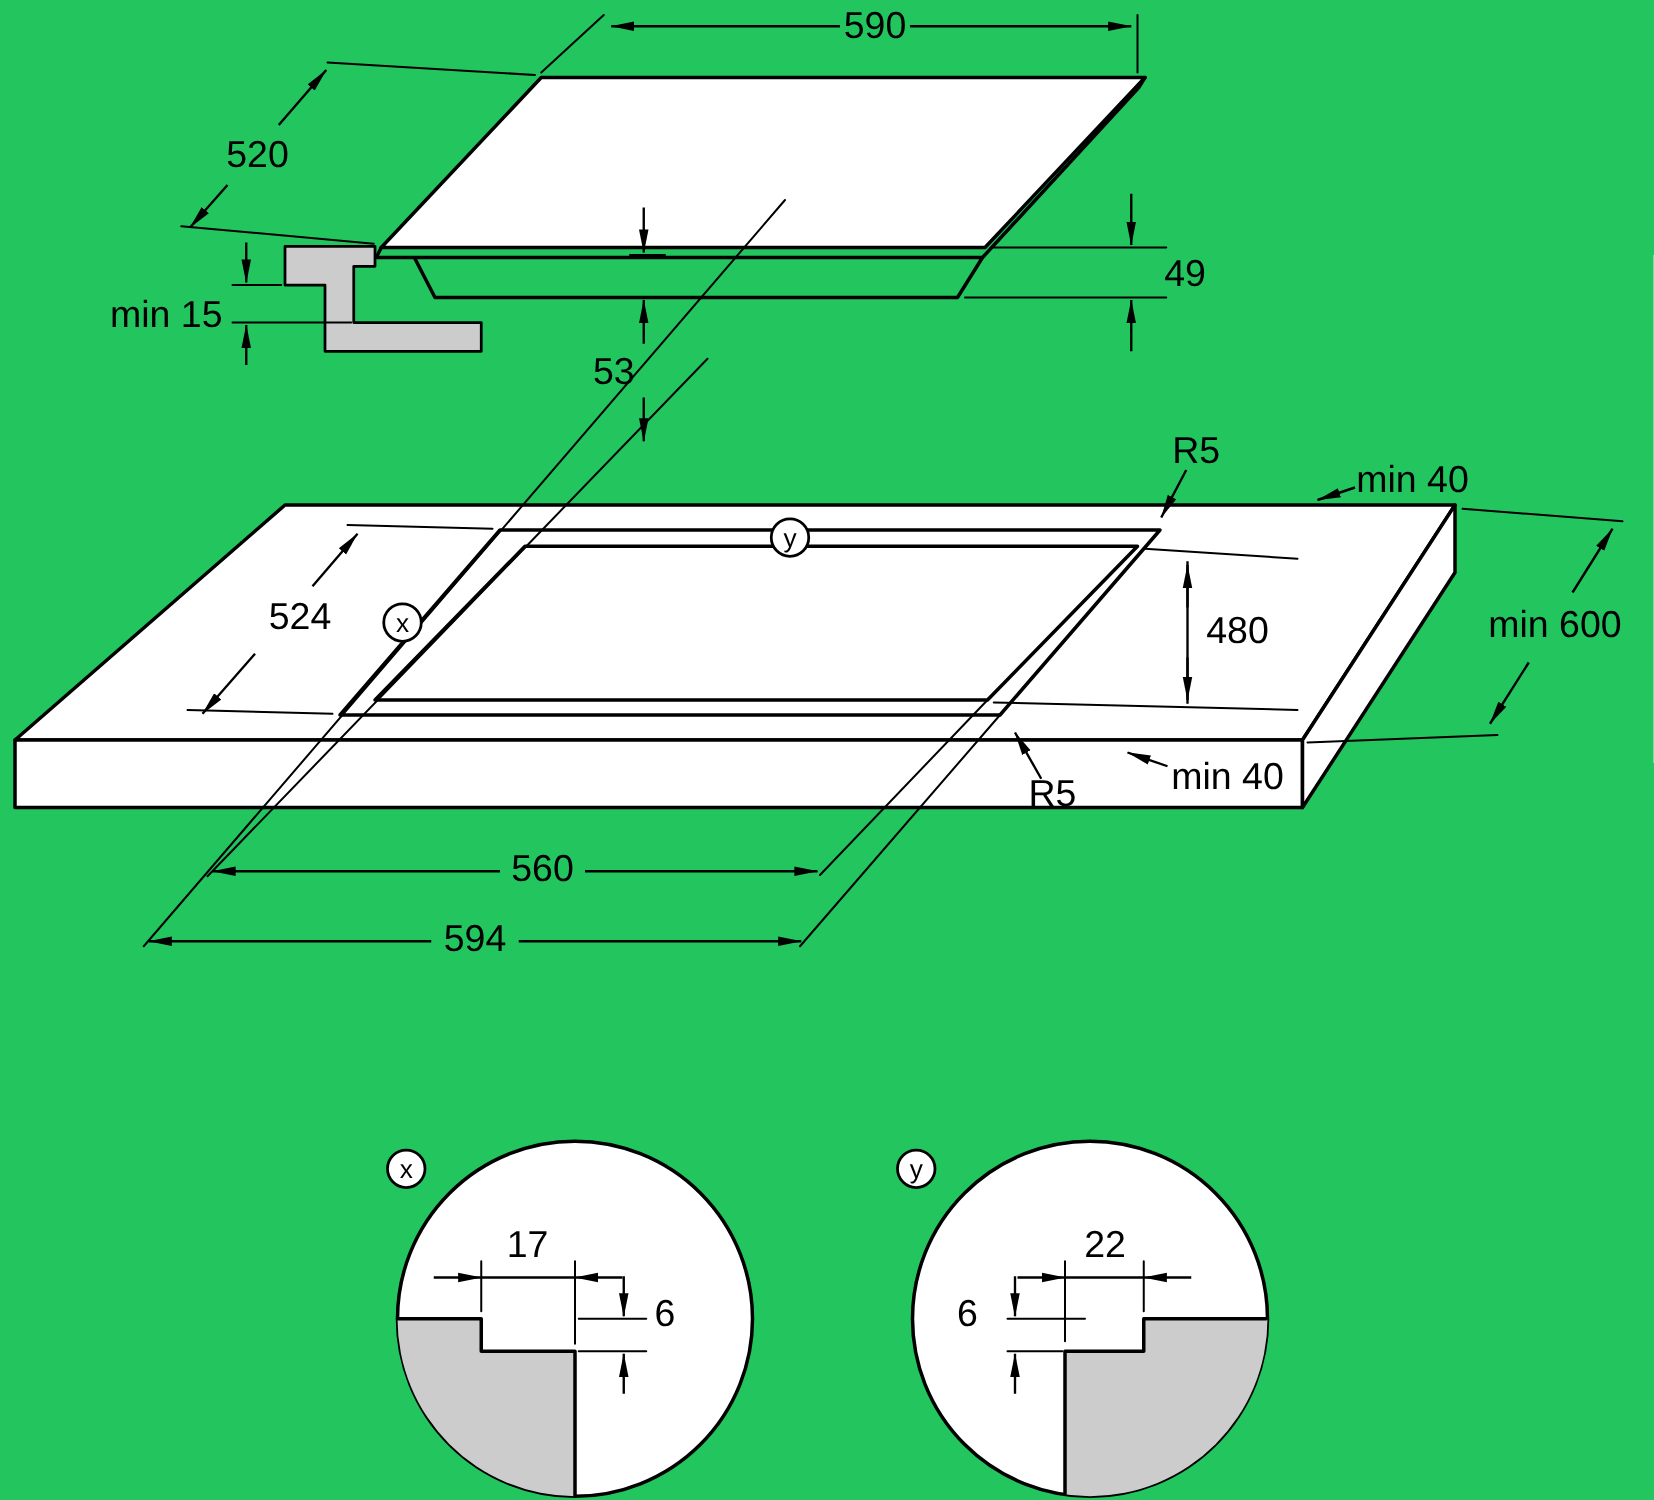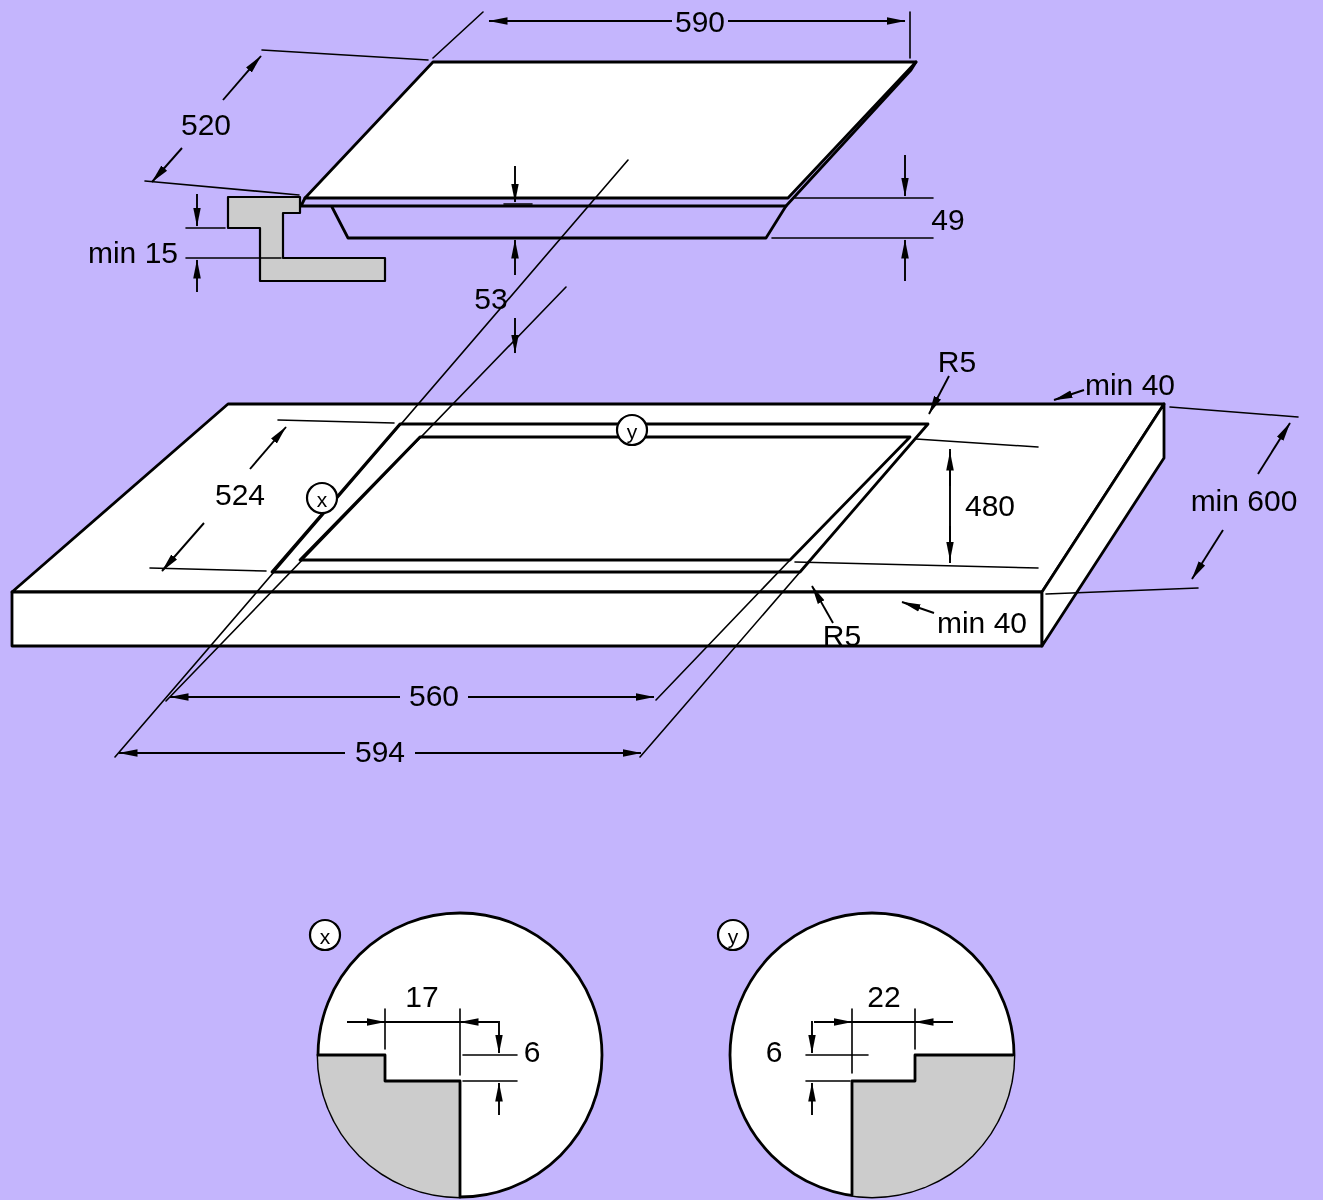--- a/index.html
+++ b/index.html
@@ -1,16 +1,16 @@
 <!DOCTYPE html>
 <html><head>
 <meta charset="utf-8">
 <style>
   html,body{margin:0;padding:0;background:#ffffff}
-  .stage{width:1323px;height:1200px;position:relative;background:#c4b5fd;overflow:hidden}
+  .stage{width:1323px;height:1200px;position:relative;background:#22c55e;overflow:hidden}
   svg{display:block}
   .fw{fill:#ffffff;stroke:#000000;stroke-width:2.8;stroke-linejoin:round}
   .ol{fill:none;stroke:#000000;stroke-width:2.8;stroke-linejoin:round;stroke-linecap:round}
   .thin{fill:none;stroke:#000000;stroke-width:1.6;stroke-linecap:round}
   .dim{fill:none;stroke:#000000;stroke-width:1.9;stroke-linecap:butt}
   .gray{stroke:#000000;stroke-width:2.2;stroke-linejoin:round}
   .mkc{fill:#ffffff;stroke:#000000;stroke-width:2.2}
   .lbl{font-family:"Liberation Sans","DejaVu Sans",sans-serif;font-size:30px;fill:#000000;text-anchor:middle;dominant-baseline:central}
   .mk{font-family:"Liberation Sans","DejaVu Sans",sans-serif;font-size:21px;fill:#000000;text-anchor:middle;dominant-baseline:central}
 </style>

